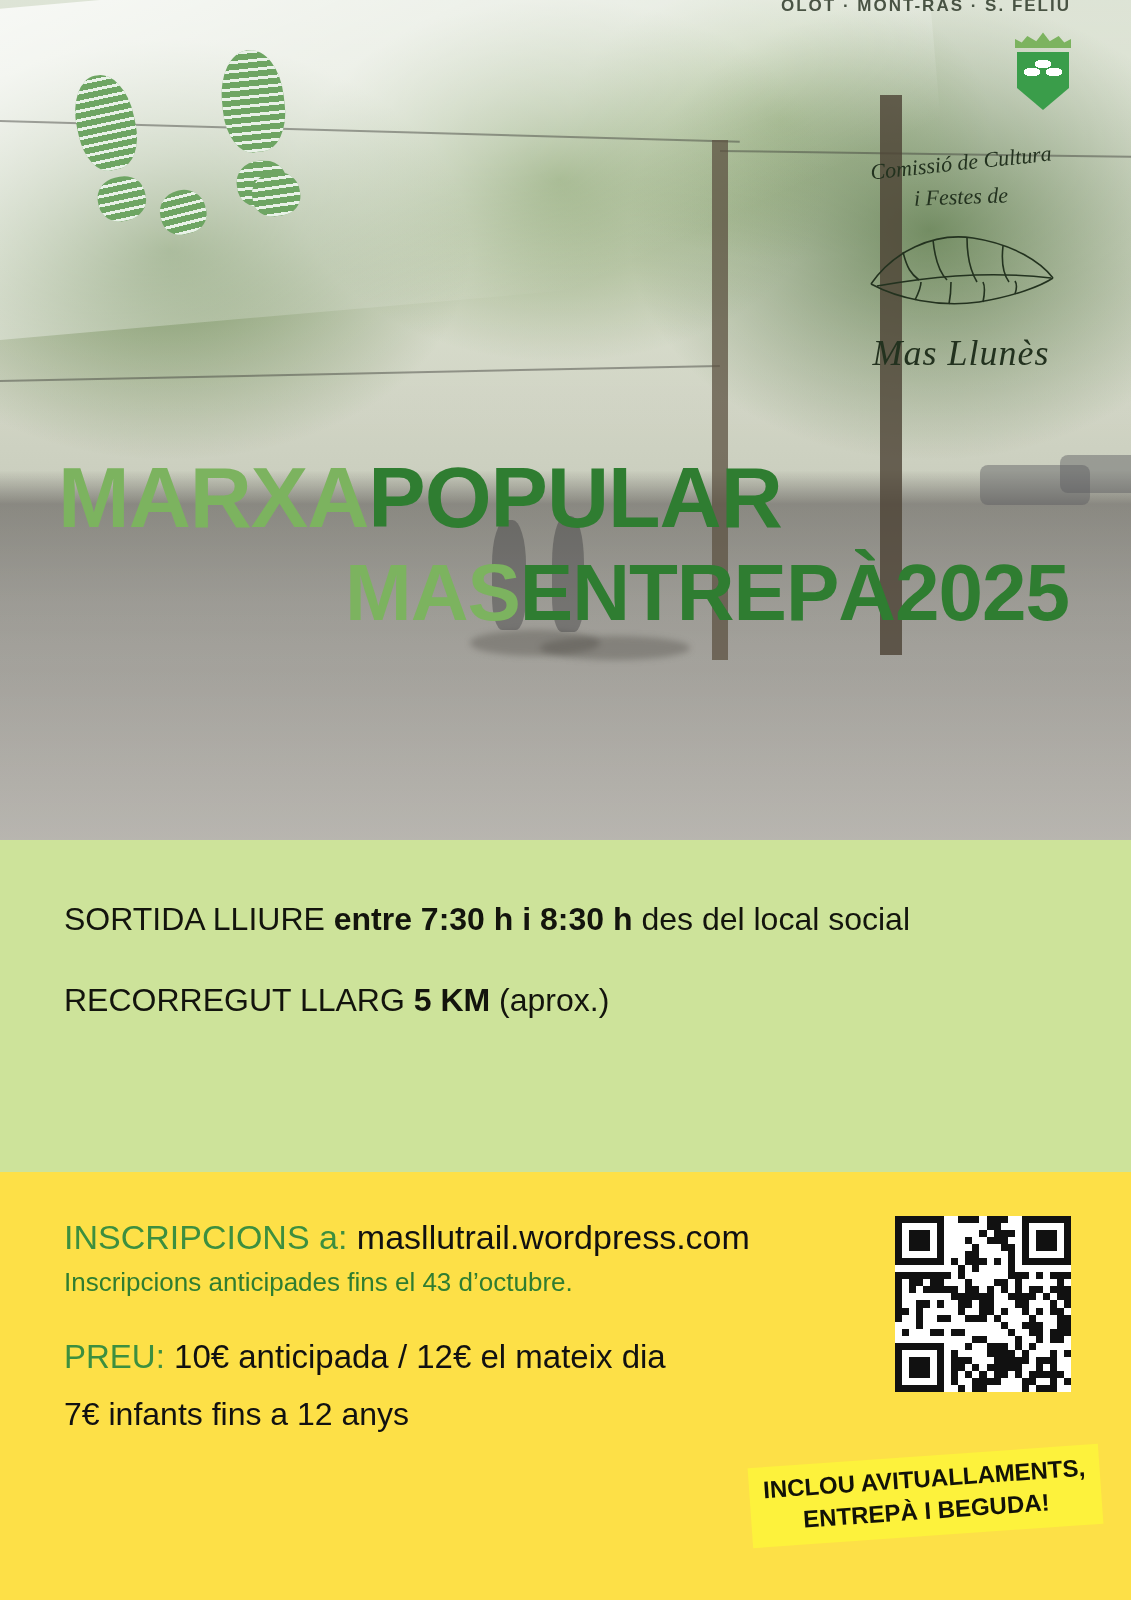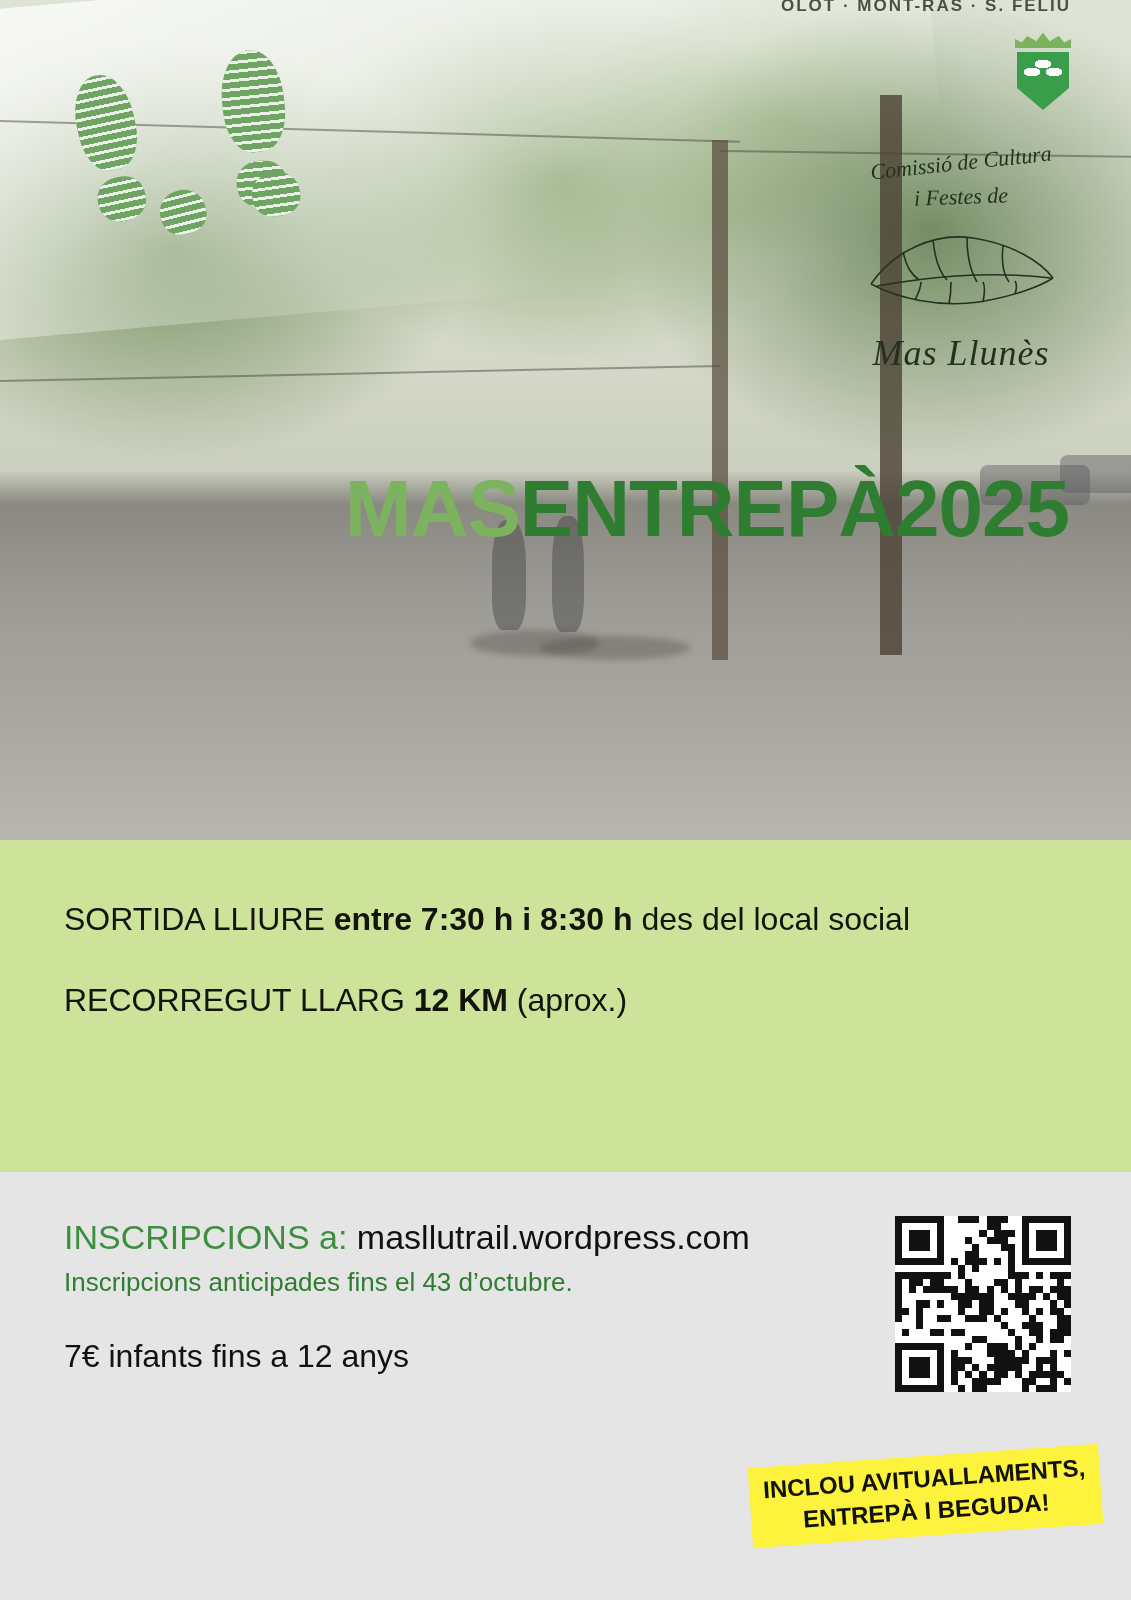--- a/index.html
+++ b/index.html
@@ -136,21 +136,21 @@
   .band {
     width:1131px; height:332px; background:#cde39a;
     padding:62px 64px 0 64px;
   }
   .band p {
     margin:0 0 46px 0; font-size:32px; color:#13140d; font-weight:400; line-height:1.1;
   }
   .band b { font-weight:800; }
 
   
-  .bottom { position:relative; width:1131px; height:428px; padding:46px 64px 0 64px; background:#e5e5e5; }
+  .bottom { position:relative; width:1131px; height:428px; padding:46px 64px 0 64px; background:#fde047; }
   .l-insc { font-size:34px; color:#111; margin:0 0 10px 0; }
   .l-insc .lbl { color:#3d8f3f; }
   .l-sub { font-size:26px; color:#2f7d31; margin:0 0 40px 0; }
   .l-preu { font-size:33px; color:#111; margin:0 0 20px 0; }
   .l-preu .lbl { color:#3d8f3f; font-weight:400; }
   .l-inf { font-size:32px; color:#111; margin:0 0 22px 0; }
   .l-note { font-size:25px; color:#2f7d31; margin:0; }
 
   
   .qr { position:absolute; right:60px; top:44px; width:176px; height:176px; background:#fff; }
@@ -228,43 +228,50 @@
         <path d="M52 88 C 56 80, 58 74, 58 70"></path>
         <path d="M86 92 C 88 82, 88 76, 88 70"></path>
         <path d="M120 90 C 122 80, 122 74, 120 70"></path>
         <path d="M152 82 C 154 76, 154 72, 152 69"></path>
       </g>
     </svg>
     <div class="em-l3">Mas Llunès</div>
   </div>
 
   <div class="titles">
+    <div class="title1">
+      <span class="t-marxa">MARXA</span><span class="t-popular">POPULAR</span>
+    </div>
     <div class="title2">
       <span class="t-mas">MAS</span><span class="t-llunes">ENTREPÀ</span><span class="t-year">2025</span>
     </div>
   </div>
 
 </div>
 
 <div class="band">
   <p>
     <span>SORTIDA LLIURE </span><b>entre 7:30 h i 8:30 h</b><span> des del local social</span>
   </p>
   <p>
-    <span>RECORREGUT LLARG </span><b>12 KM</b><span> (aprox.)</span>
+    <span>RECORREGUT LLARG </span><b>5 KM</b><span> (aprox.)</span>
   </p>
 </div>
 
 <div class="bottom">
   <p class="l-insc">
     <span class="lbl">INSCRIPCIONS a:</span>
     <span>masllutrail.wordpress.com</span>
   </p>
   <p class="l-sub">Inscripcions anticipades fins el 43 d’octubre.</p>
 
+  <p class="l-preu">
+    <span class="lbl">PREU:</span>
+    <span>10€ anticipada / 12€ el mateix dia</span>
+  </p>
   <p class="l-inf">7€ infants fins a 12 anys</p>
 
   <div class="qr">
     <div class="qr-grid" id="qrgrid">
         <i></i>
         <i></i>
         <i></i>
         <i></i>
         <i></i>
         <i></i>

